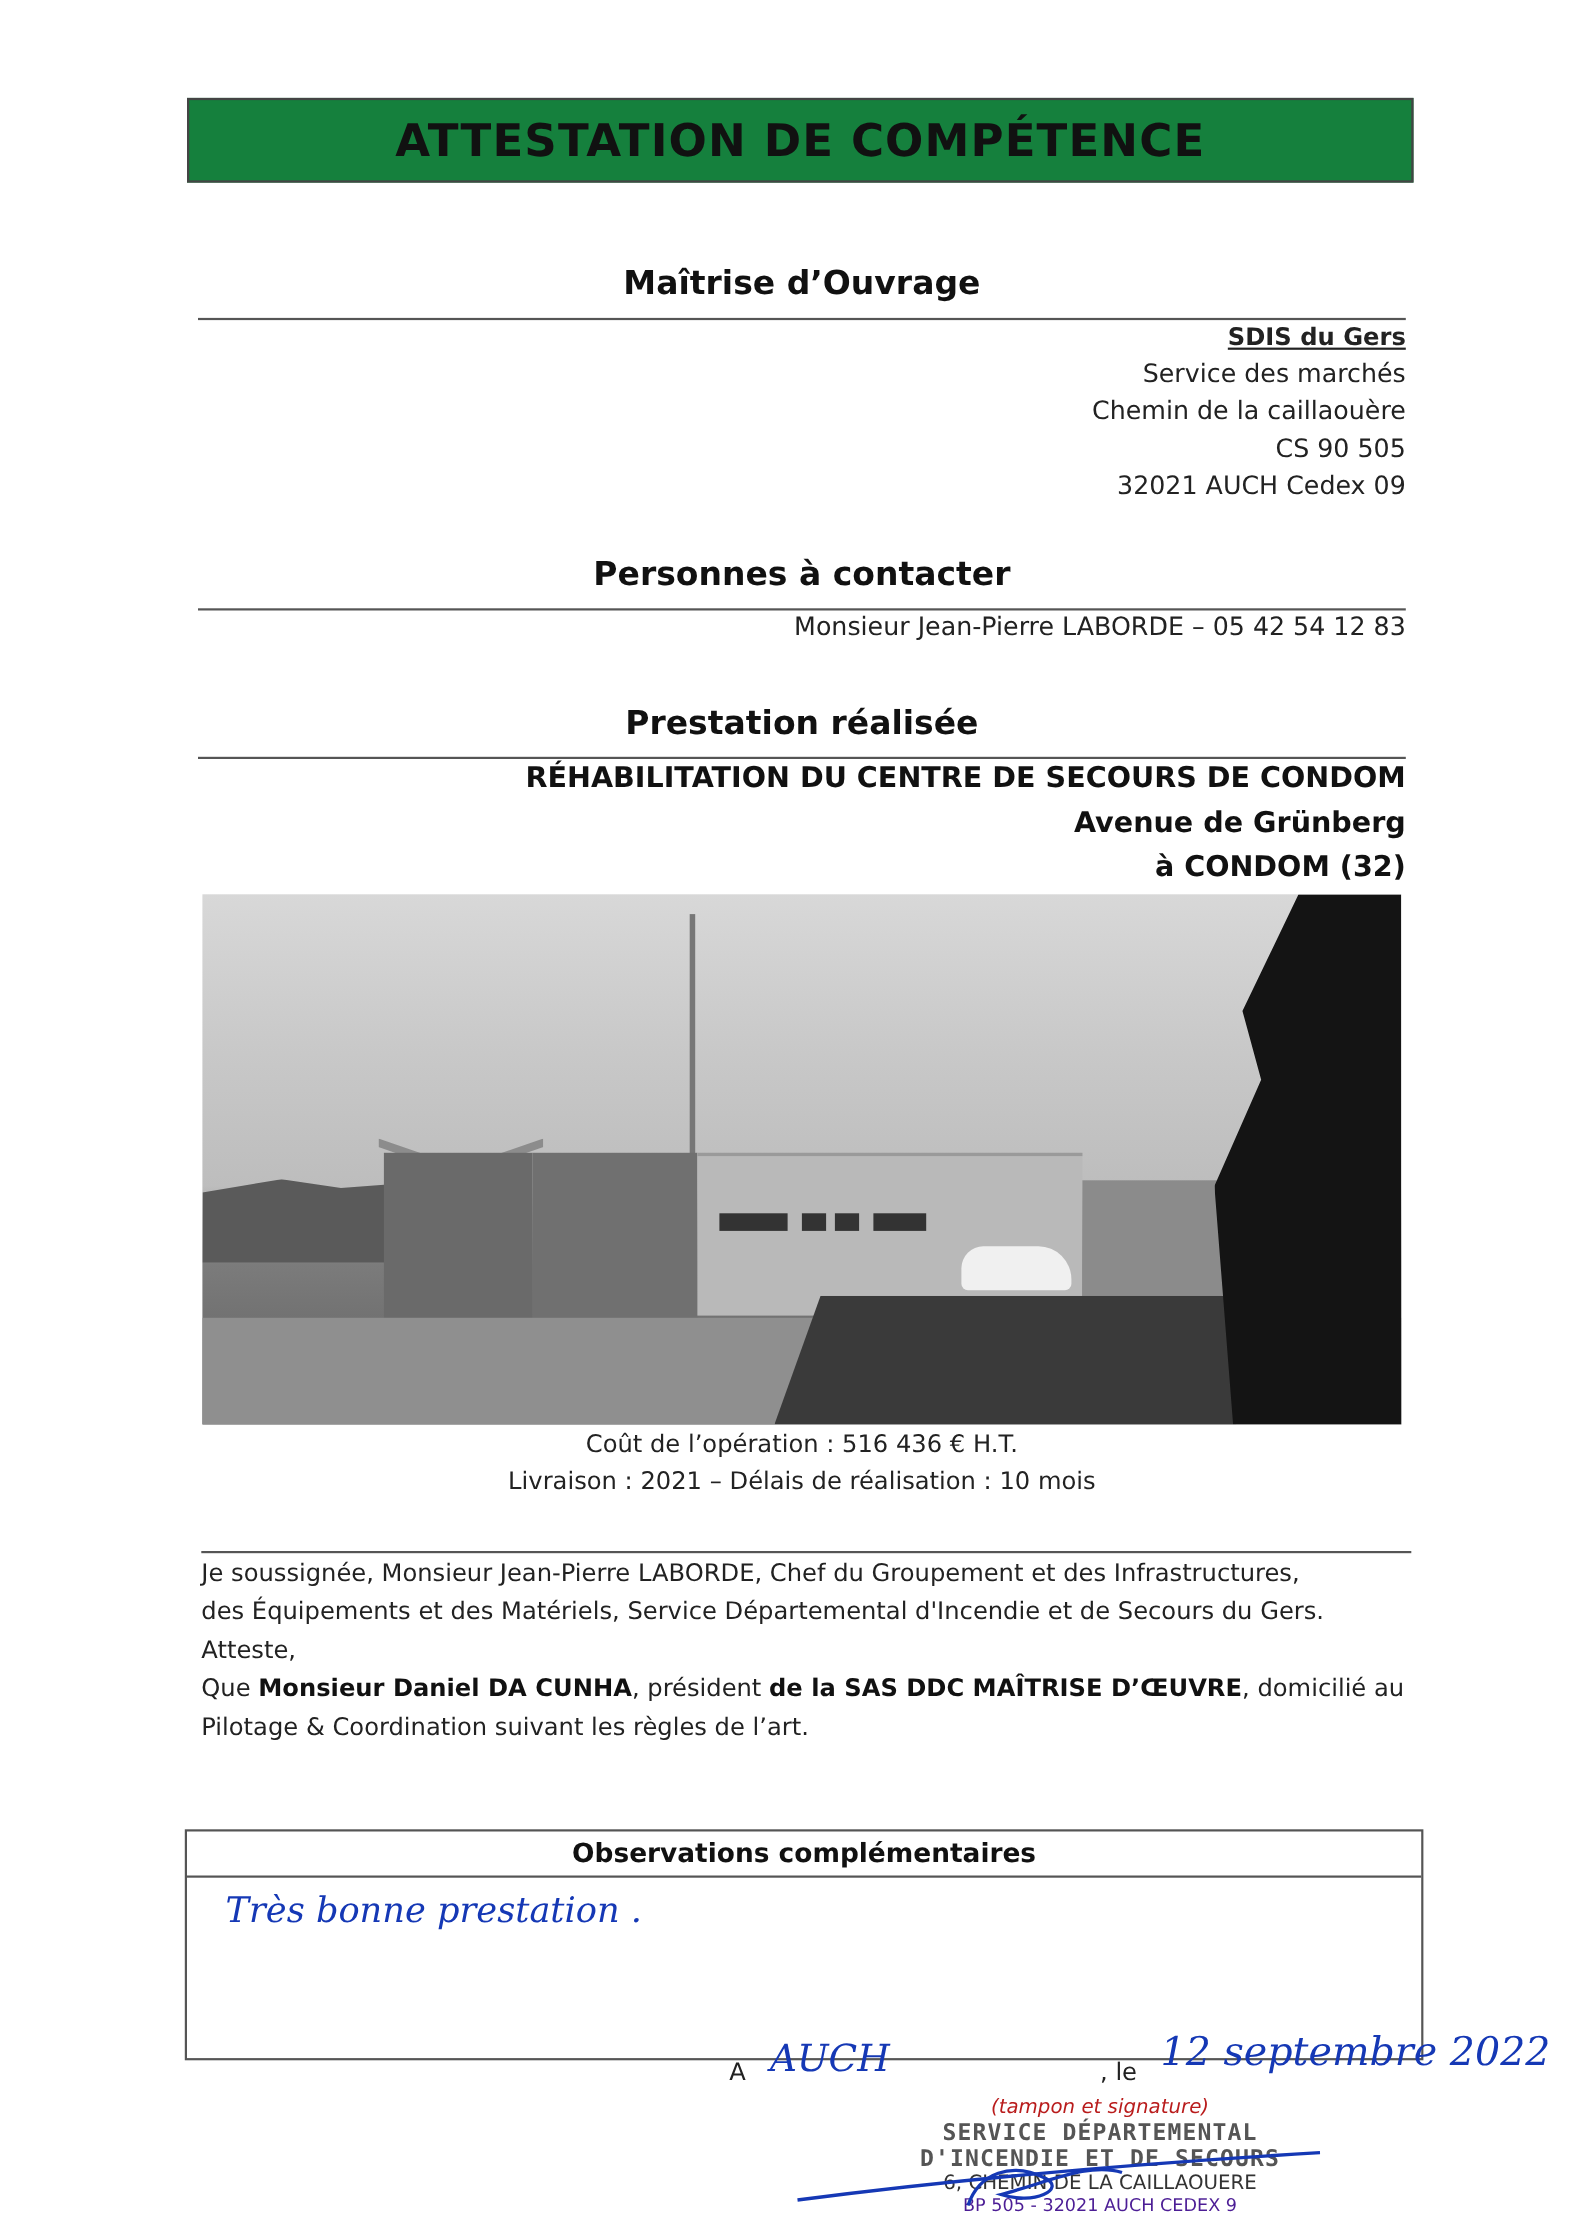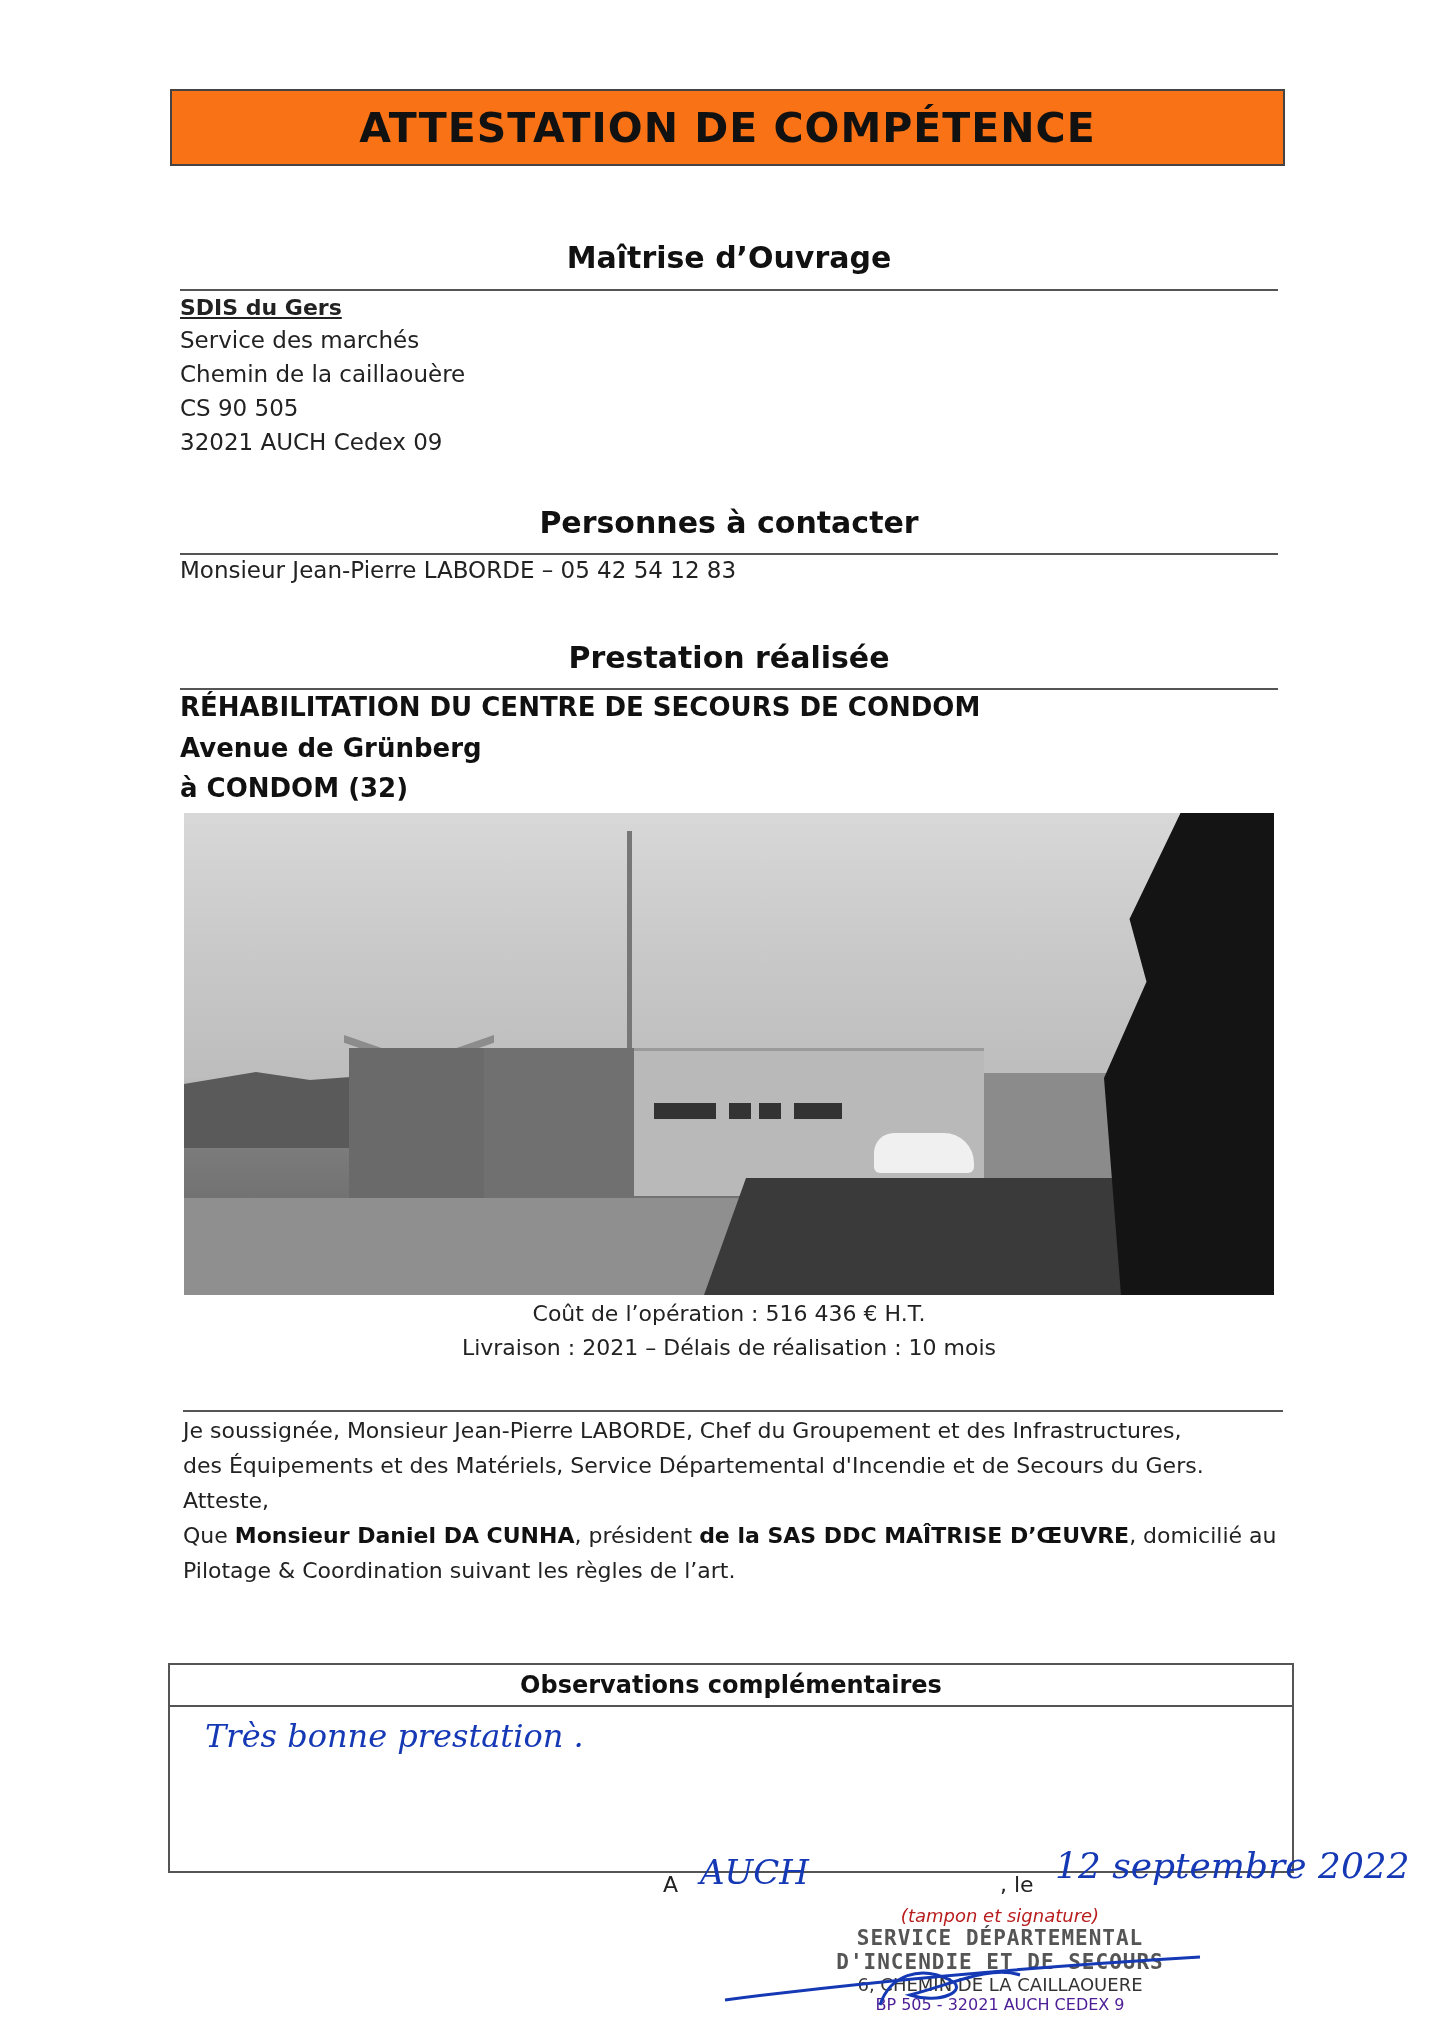--- a/index.html
+++ b/index.html
@@ -5,28 +5,28 @@
   html, body { margin: 0; padding: 0; }
   body {
     width: 1440px; height: 2036px; background: #ffffff; position: relative; overflow: hidden;
     font-family: "DejaVu Sans", sans-serif; color: #1a1a1a;
   }
   .abs { position: absolute; }
 
   
   .title-box {
     left: 170px; top: 89px; width: 1115px; height: 77px;
-    border: 2px solid #444; background: #f97316; box-sizing: border-box;
+    border: 2px solid #444; background: #15803d; box-sizing: border-box;
     display: flex; align-items: center; justify-content: center;
   }
   .title-box span { font-family: "DejaVu Sans", sans-serif; font-weight: bold; font-size: 41px; letter-spacing: 1px; color: #111; }
 
   .section-title { left: 180px; width: 1098px; font-weight: bold; font-size: 30px; text-align: center; color: #111; }
   .rule { left: 180px; width: 1098px; height: 2px; background: #555; }
-  .line { left: 180px; width: 1098px; text-align: left; font-size: 23px; color: #222; }
+  .line { left: 180px; width: 1098px; text-align: right; font-size: 23px; color: #222; }
   .bold-line { font-weight: bold; font-size: 26px; color: #111; }
   .underline { text-decoration: underline; font-weight: bold; font-size: 22px; }
 
   
   .photo {
     left: 184px; top: 813px; width: 1090px; height: 482px; overflow: hidden;
     background: linear-gradient(180deg, #d8d8d8 0%, #c8c8c8 30%, #bdbdbd 55%, #9a9a9a 62%, #7b7b7b 70%, #606060 100%);
   }
   .photo .mast { position: absolute; left: 443px; top: 18px; width: 5px; height: 230px; background: #777; }
   .photo .bldg-left { position: absolute; left: 165px; top: 235px; width: 135px; height: 150px; background: #6a6a6a; }

